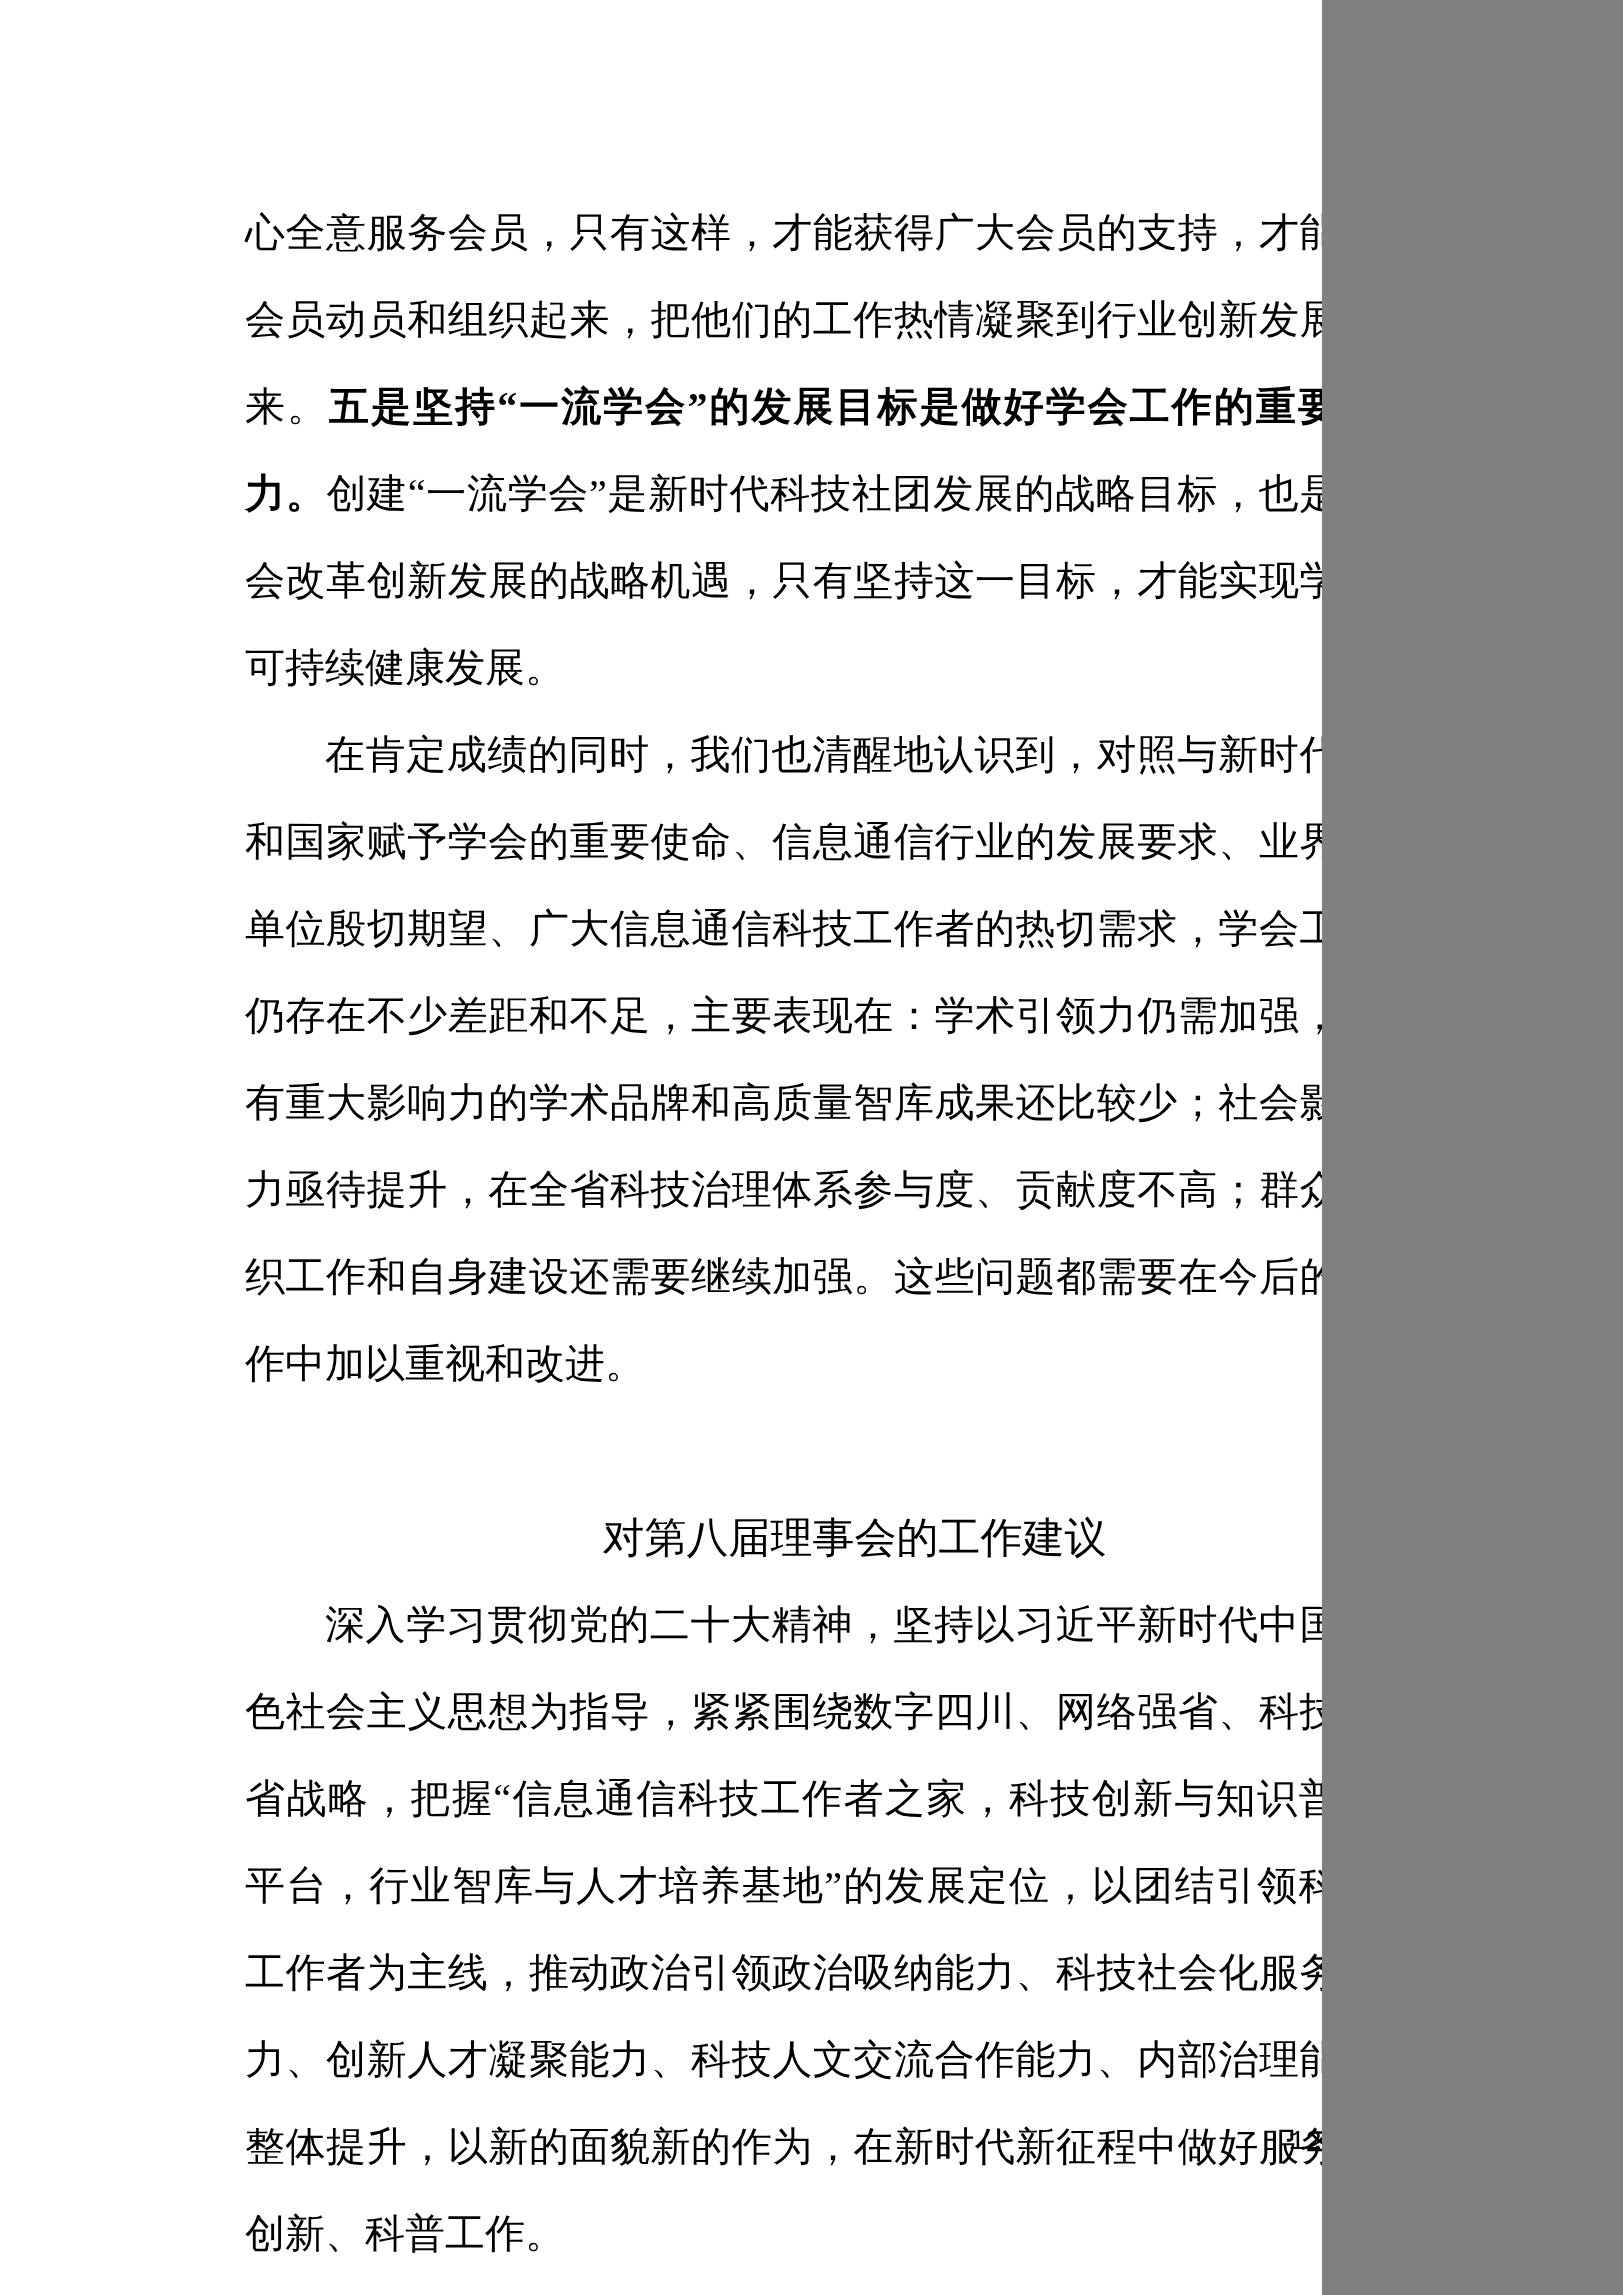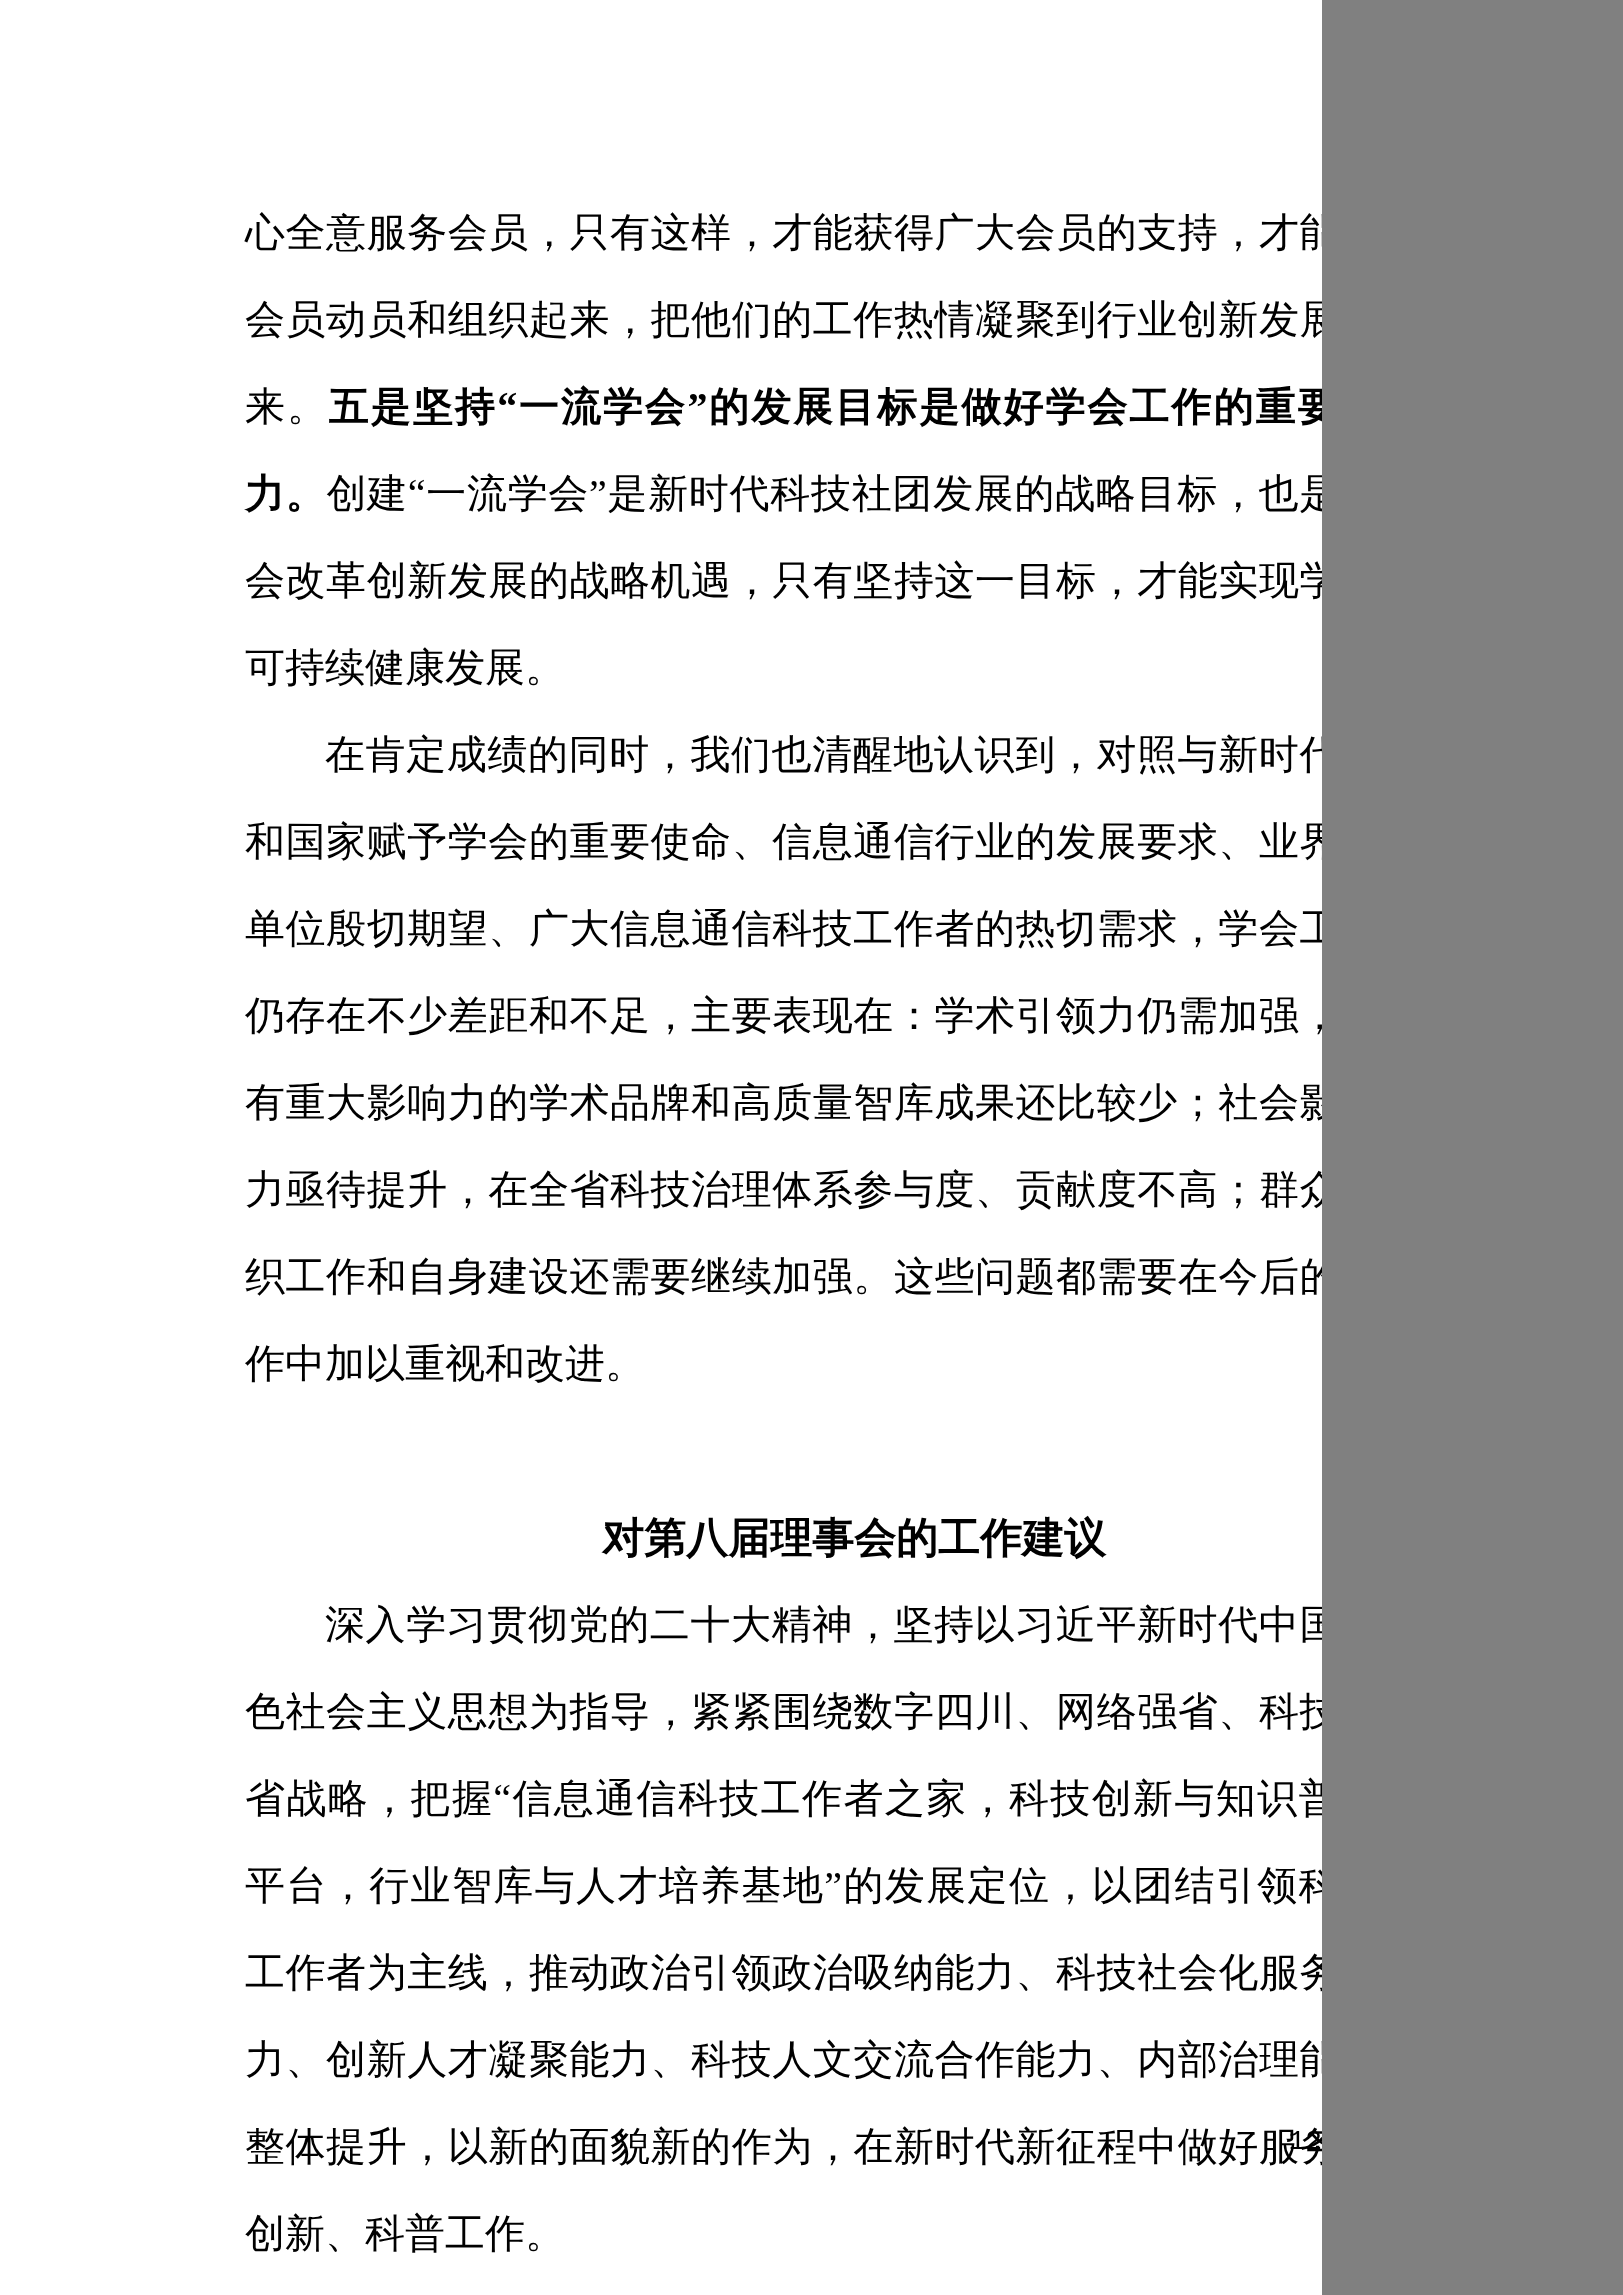--- a/index.html
+++ b/index.html
@@ -34,21 +34,21 @@
   .para.indented {
     text-indent: 2em;
   }
   .bold-run {
     font-weight: 700;
   }
   .heading {
     margin: 87px 0 0 0;
     padding: 0;
     font-family: "Liberation Sans", "DejaVu Sans", sans-serif;
-    font-weight: 700;
+    font-weight: 400;
     font-size: 42px;
     line-height: 87px;
     text-align: center;
     text-indent: 2em;
   }
   .page-number {
     position: absolute;
     left: 0;
     right: 0;
     top: 2126px;

